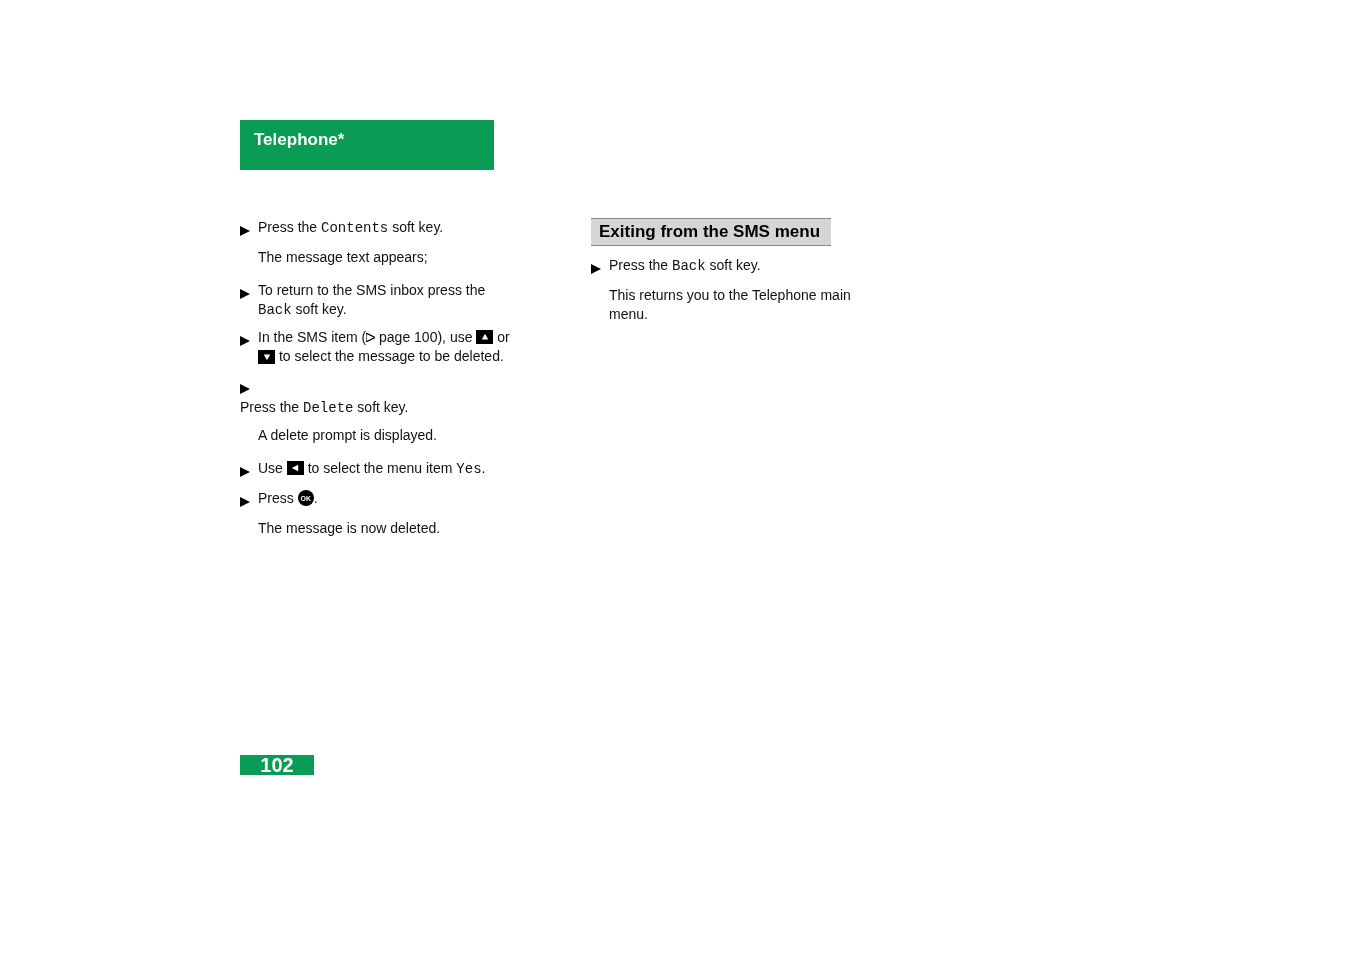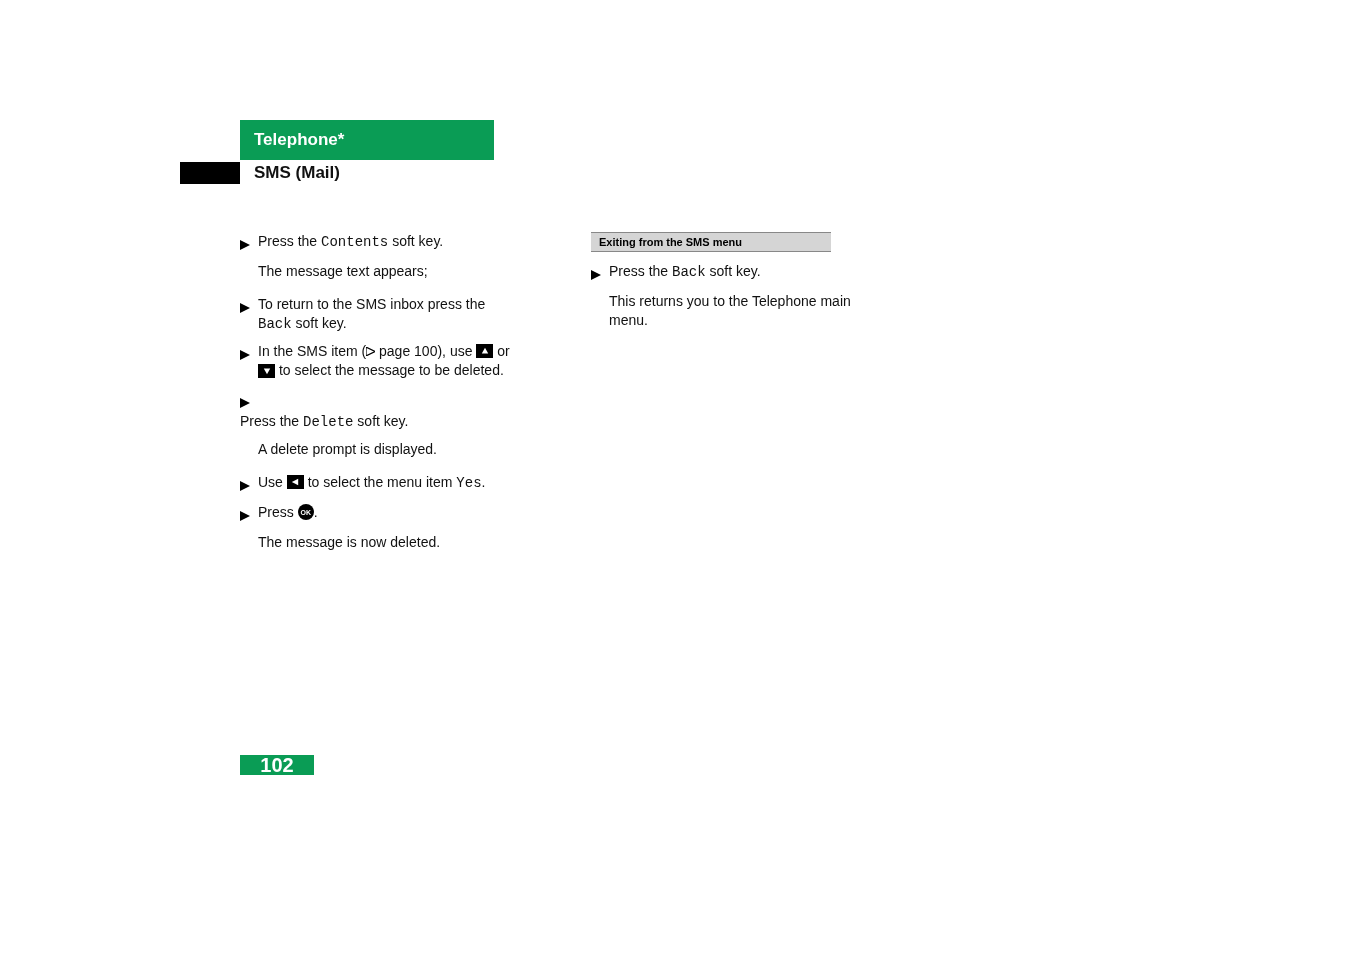--- a/index.html
+++ b/index.html
@@ -19,21 +19,21 @@
   .header-area {
     position: relative;
     margin-bottom: 48px;
   }
   .chapter-tab {
     display: inline-block;
     background: #0a9c55;
     color: #ffffff;
     font-weight: bold;
     font-size: 17px;
-    padding: 10px 14px 10px 14px;
+    padding: 10px 14px 20px 14px;
     margin-left: 60px;
     width: 254px;
   }
   .section-row {
     display: flex;
     align-items: center;
     margin-top: 2px;
   }
   .black-block {
     width: 60px;
@@ -79,21 +79,21 @@
   }
   .mono {
     font-family: "Courier New", Courier, monospace;
     font-size: 14px;
   }
   .subheading {
     background: #d5d5d5;
     border-top: 1px solid #888888;
     border-bottom: 1px solid #888888;
     font-weight: bold;
-    font-size: 11px;
+    font-size: 17px;
     padding: 3px 6px 3px 8px;
     margin-top: 18px;
     margin-bottom: 10px;
     width: 240px;
   }
   .col2 .subheading {
     margin-top: 0;
   }
   .key {
     display: inline-flex;
@@ -145,24 +145,20 @@
   }
 </style>
 </head>
 <body>
 
 <div class="page">
 
   <div class="header-area">
     <div class="chapter-tab">
       <span>Telephone*</span>
-    </div>
-    <div class="section-row">
-      <div class="black-block"></div>
-      <div class="section-title">SMS (Mail)</div>
     </div>
   </div>
 
   <div class="columns">
 
     <div class="col col1">
 
       <div class="step">
         <span class="triangle">
           <svg width="10" height="10" viewBox="0 0 10 10">

